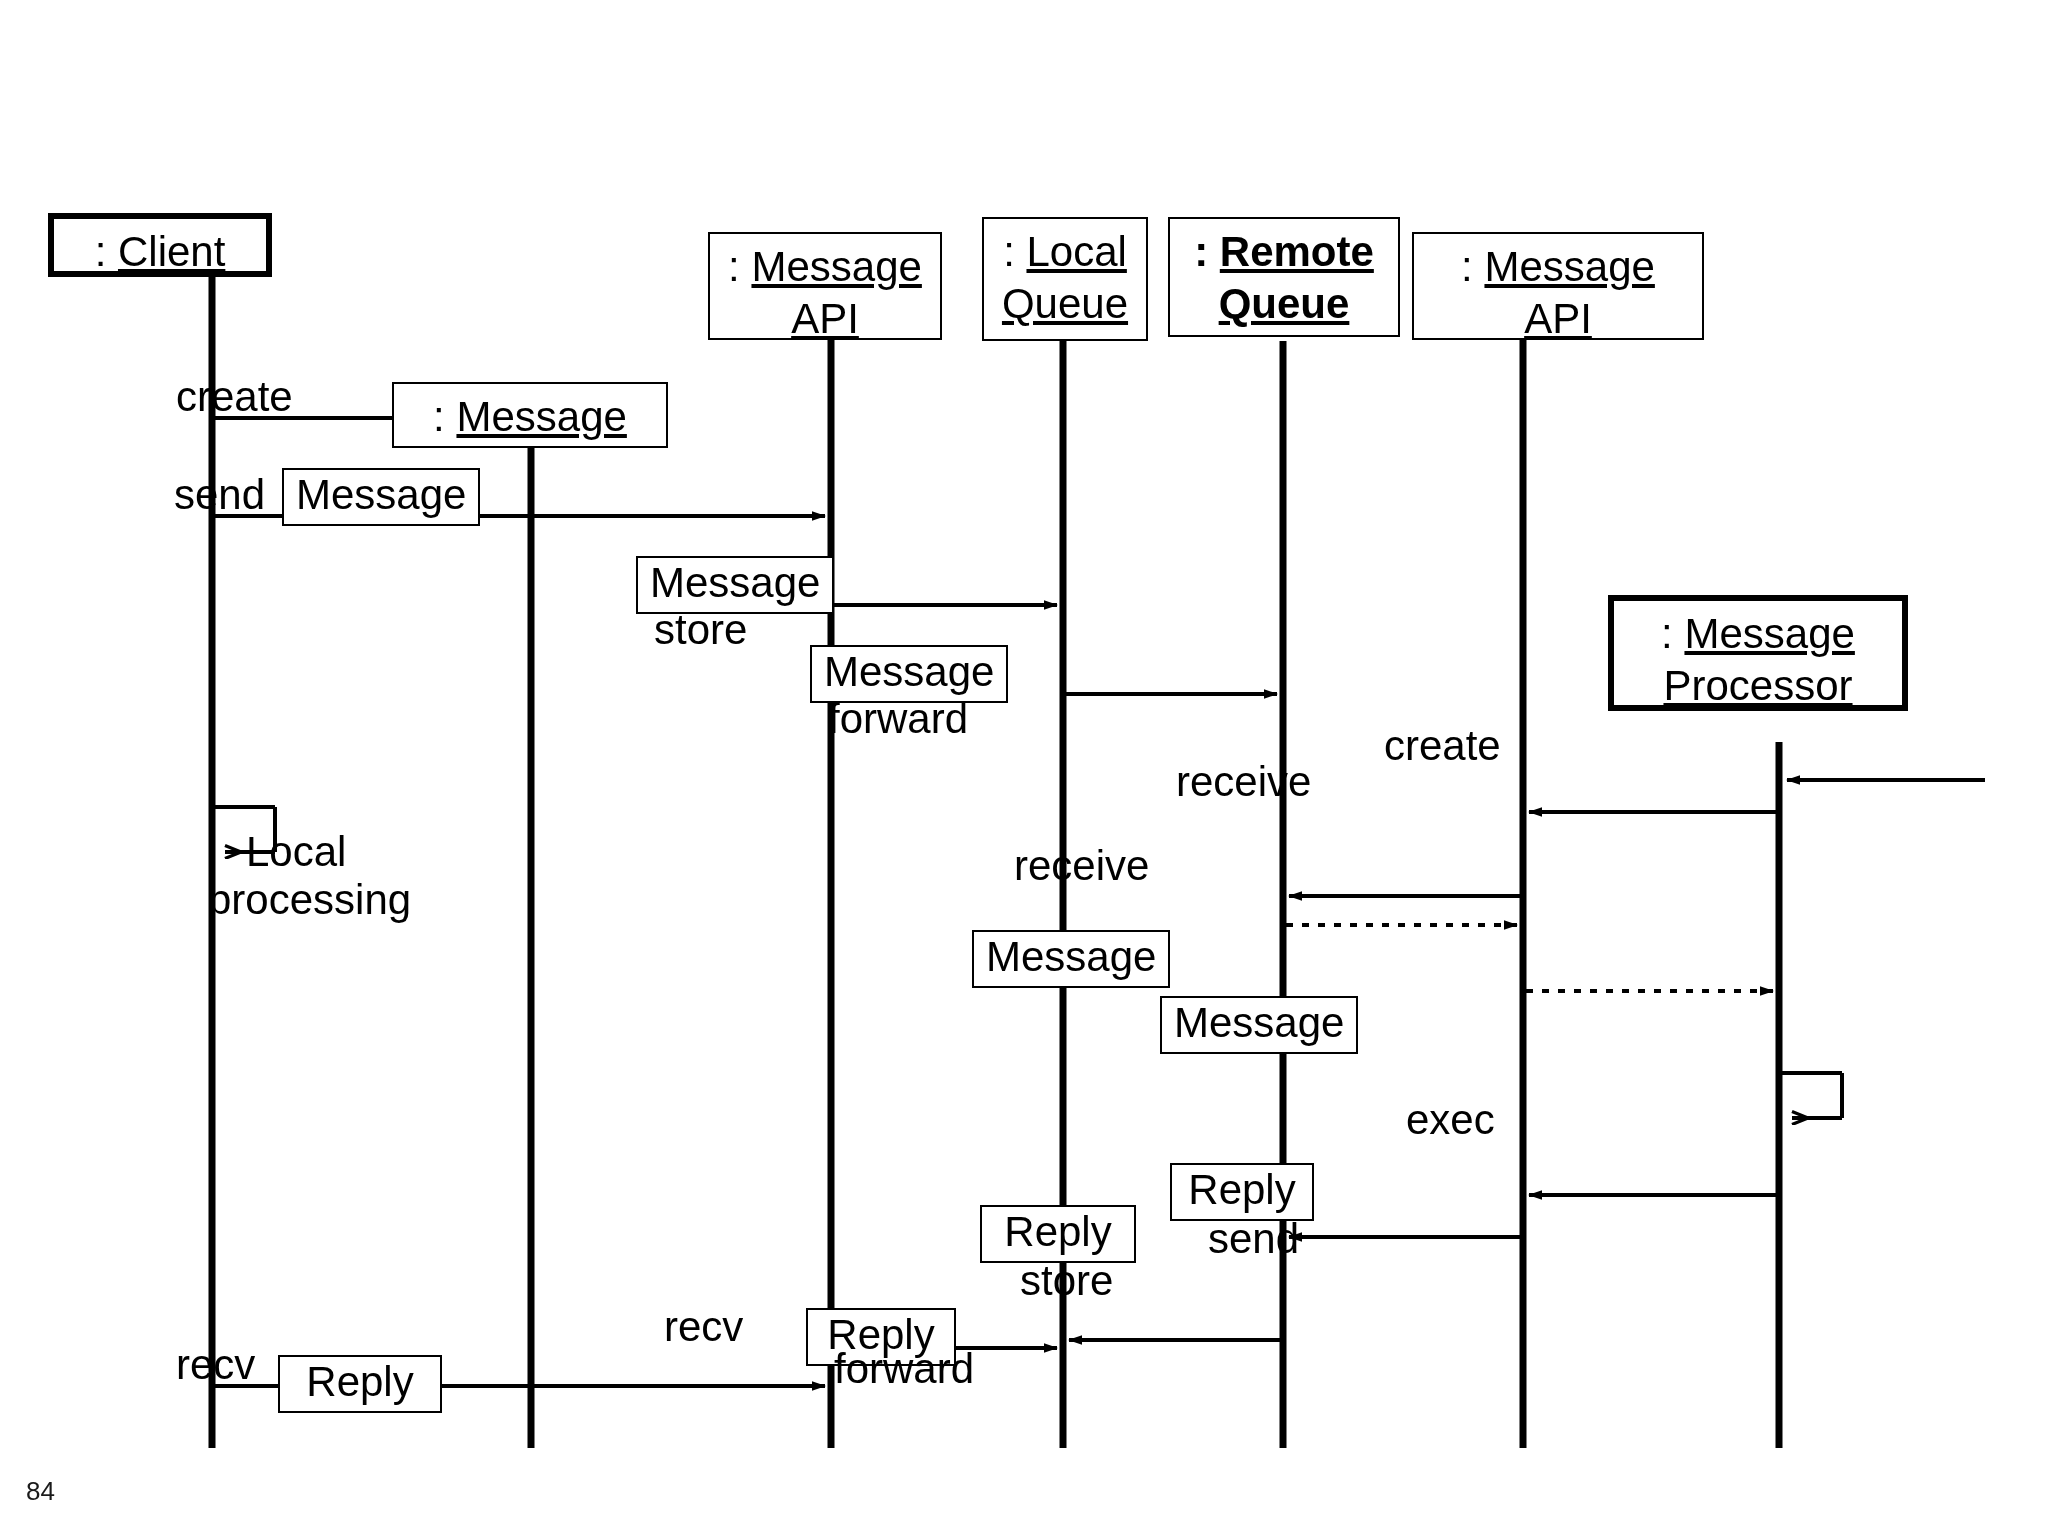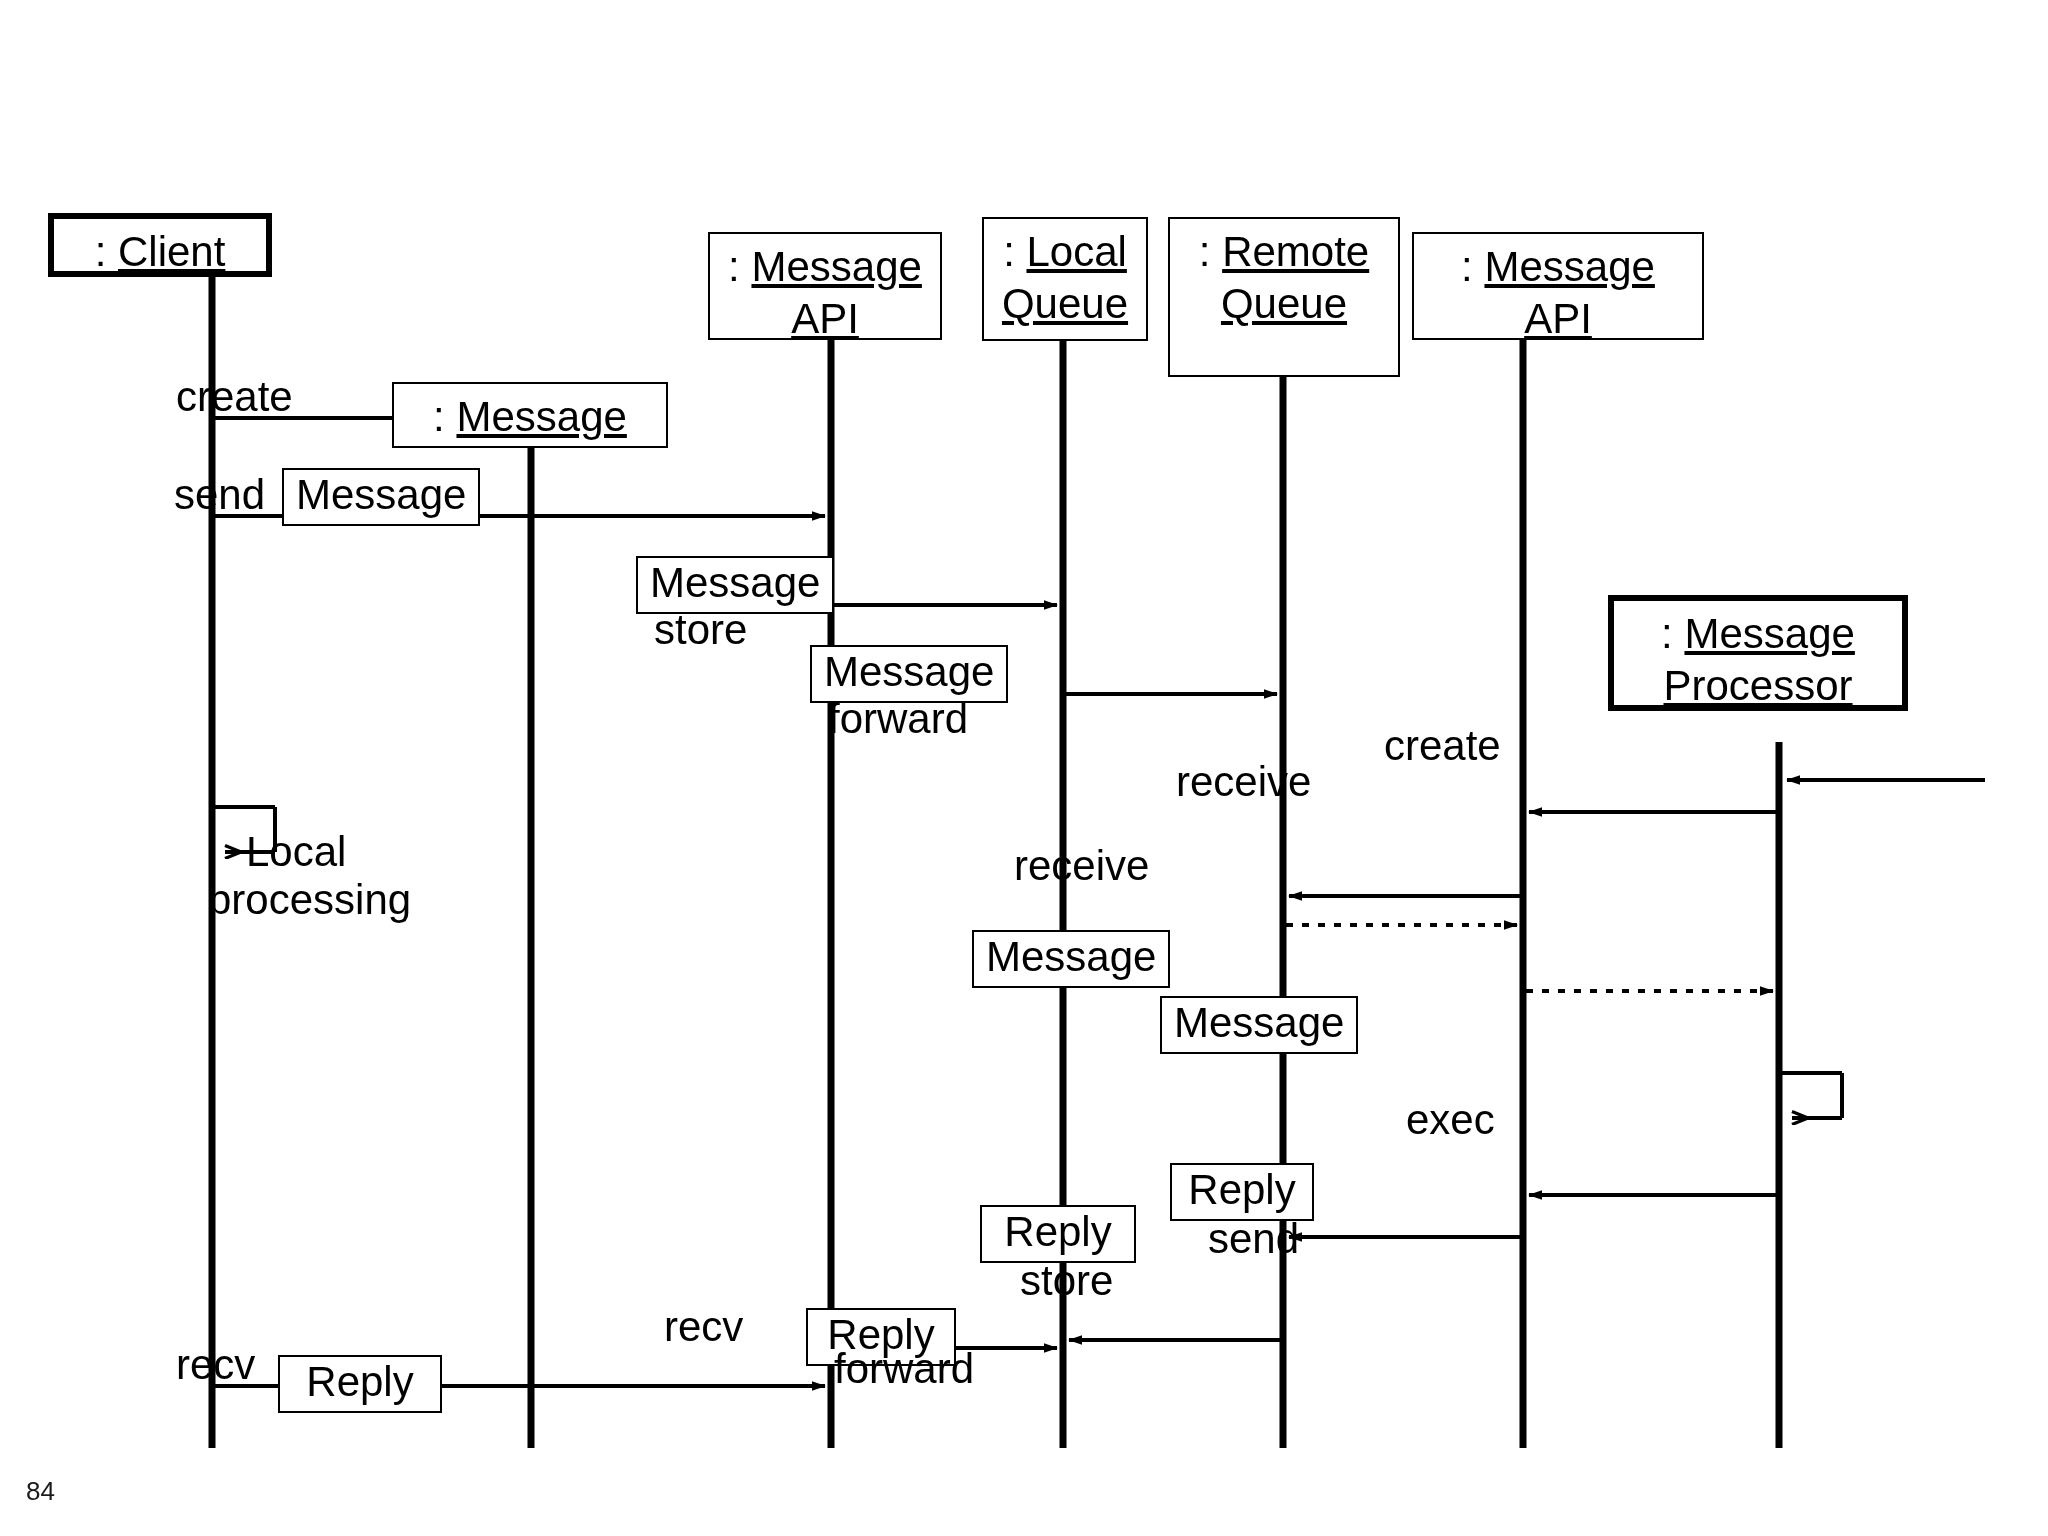--- a/index.html
+++ b/index.html
@@ -112,21 +112,21 @@
           <span class="ln"><span>: </span><span class="nm">Message</span></span>
         </div>
         <div class="objbox" style="left: 708px; top: 232px; width: 234px; height: 108px;">
           <span class="ln"><span>: </span><span class="nm">Message</span></span>
           <span class="ln"><span class="nm">API</span></span>
         </div>
         <div class="objbox" style="left: 970px; top: 217px; width: 166px; height: 124px; margin-left: 12px;">
           <span class="ln"><span>: </span><span class="nm">Local</span></span>
           <span class="ln"><span class="nm">Queue</span></span>
         </div>
-        <div class="objbox" style="left: 1168px; top: 217px; width: 232px; height: 160px;">
+        <div class="objbox" style="left: 1168px; top: 217px; width: 232px; height: 120px; font-weight: bold;">
           <span class="ln"><span>: </span><span class="nm">Remote</span></span>
           <span class="ln"><span class="nm">Queue</span></span>
         </div>
         <div class="objbox" style="left: 1412px; top: 232px; width: 292px; height: 108px;">
           <span class="ln"><span>: </span><span class="nm">Message </span></span>
           <span class="ln"><span class="nm">API</span></span>
         </div>
         <div class="objbox bold" style="left: 1608px; top: 582px; width: 300px; height: 116px;">
           <span class="ln"><span>: </span><span class="nm">Message</span></span>
           <span class="ln"><span class="nm">Processor</span></span>

